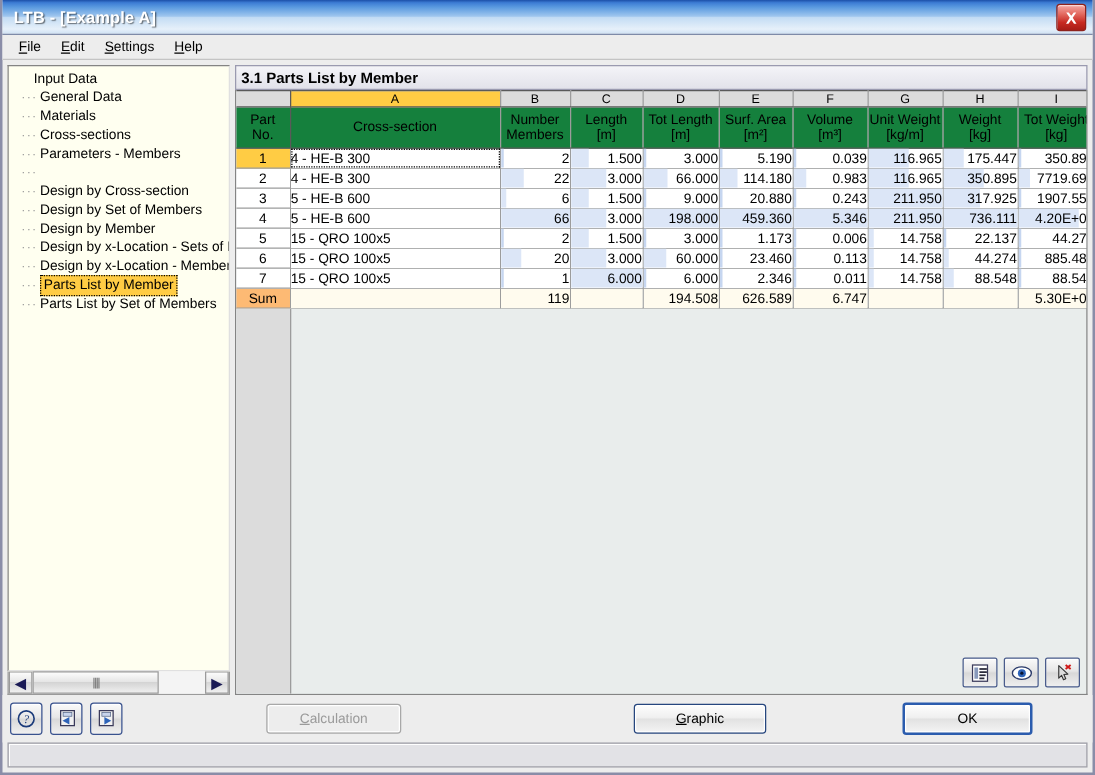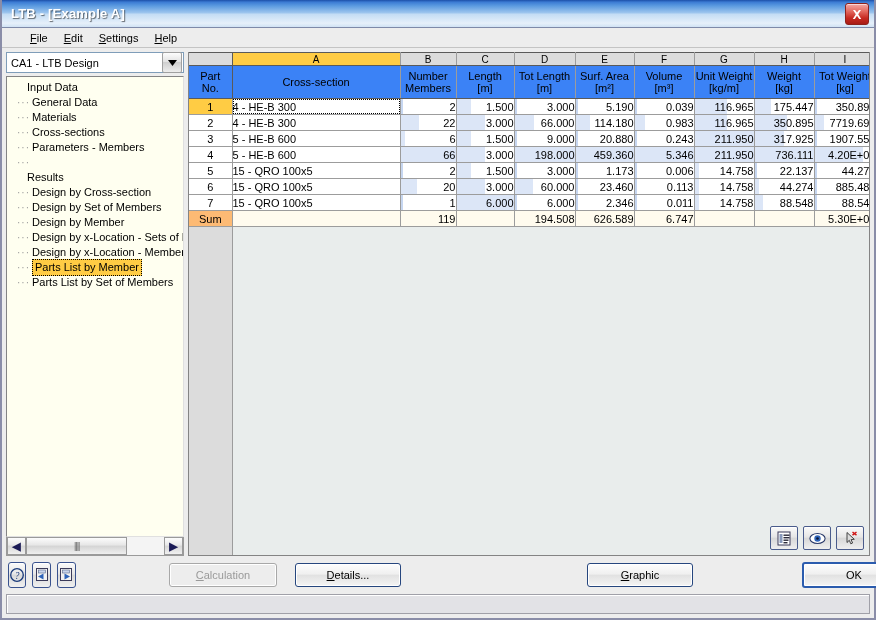--- a/index.html
+++ b/index.html
@@ -34,21 +34,21 @@
     position:absolute;right:5px;top:3px;width:22px;height:20px;
     background:linear-gradient(to bottom,#F4A8A4 0%,#E46C62 35%,#C72A22 70%,#A81C16 100%);
     border:1px solid #8E221C;border-radius:3px;
     box-shadow:inset 0 1px 0 rgba(255,255,255,.55);
     display:flex;align-items:center;justify-content:center;cursor:pointer;
   }
   #closebtn svg{display:block;}
   
   #menubar{
     height:19px;min-height:19px;background:#EDEDED;
-    display:flex;align-items:center;padding-left:20px;
+    display:flex;align-items:center;padding-left:5px;
     border-bottom:1px solid #C4C4C4;
   }
   #menubar .mi{
     padding:2px 8px;font-size:11px;color:#000;cursor:default;
   }
   #menubar .mi u{text-decoration:underline;}
   
   #body{flex:1;display:flex;padding:4px 4px 0 4px;min-height:0;}
   
   #left{
@@ -123,21 +123,21 @@
   
   tr.letters td{
     height:13px;background:#DCDCDC;text-align:center;color:#000;
     font-size:10px;border-bottom:1px solid #5A5A5A;
     border-top:1px solid #5A5A5A;
   }
   tr.letters td.aCol{background:#FFCC44;}
   tr.letters td.corner{background:#DCDCDC;border-right:1px solid #5A5A5A;}
   
   tr.capt td{
-    background:#3b82f6;text-align:center;vertical-align:middle;
+    background:#15803d;text-align:center;vertical-align:middle;
     height:33px;line-height:12px;color:#000;
     border-bottom:1px solid #5A5A5A;
   }
   tr.capt td.corner{border-right:1px solid #5A5A5A;}
   .cap2{display:block;}
   
   tr.drow td{height:16px;background:#fff;}
   td.rhead{
     background:#DCDCDC;text-align:center;color:#000;
     border-right:1px solid #5A5A5A;
@@ -218,28 +218,20 @@
   <div id="menubar">
     <div class="mi"><u>F</u><span></span>ile</div>
     <div class="mi"><u>E</u>dit</div>
     <div class="mi"><u>S</u>ettings</div>
     <div class="mi"><u>H</u>elp</div>
   </div>
 
   <div id="body">
 
     <div id="left">
-      <div id="combo">
-        <span class="cval">CA1 - LTB Design</span>
-        <span class="carr">
-          <svg width="9" height="6" viewBox="0 0 9 6">
-            <path d="M0 0 L9 0 L4.5 6 Z" fill="#000"></path>
-          </svg>
-        </span>
-      </div>
       <div id="tree">
           <div class="tnode root">
             <span class="lbl">Input Data</span>
           </div>
           <div class="tnode child">
             <span class="dash">···</span>
             <span class="lbl">General Data</span>
           </div>
           <div class="tnode child">
             <span class="dash">···</span>
@@ -248,23 +240,20 @@
           <div class="tnode child">
             <span class="dash">···</span>
             <span class="lbl">Cross-sections</span>
           </div>
           <div class="tnode child">
             <span class="dash">···</span>
             <span class="lbl">Parameters - Members</span>
           </div>
           <div class="tnode child">
             <span class="dash">···</span>
-          </div>
-          <div class="tnode root">
-            <span class="lbl">Results</span>
           </div>
           <div class="tnode child">
             <span class="dash">···</span>
             <span class="lbl">Design by Cross-section</span>
           </div>
           <div class="tnode child">
             <span class="dash">···</span>
             <span class="lbl">Design by Set of Members</span>
           </div>
           <div class="tnode child">
@@ -293,20 +282,21 @@
         <div id="sbtrack">
           <div id="sbthumb">
               <span class="grip">||||</span>
             </div>
         </div>
         <div class="sbtn">▶</div>
       </div>
     </div>
 
     <div id="right">
+      <div id="panelhead">3.1 Parts List by Member</div>
       <div id="grid">
         <table class="gt">
           <colgroup>
             <col style="width:43px">
               <col style="width:168px">
               <col style="width:56px">
             <col style="width:58px">
               <col style="width:61px">
               <col style="width:59px">
             <col style="width:60px">
@@ -515,25 +505,22 @@
       </svg>
     </div>
     <div class="rbtn">
       <svg width="17" height="16" viewBox="0 0 17 16">
         <rect x="2.5" y="1.5" width="11" height="12" fill="#F2F2F2" stroke="#3A3A5A"></rect>
         <rect x="4.5" y="3" width="7" height="3" fill="#C8D4EC" stroke="#5A6A8A" stroke-width=".6"></rect>
         <path d="M6.5 6.5 L12 9.5 L6.5 12.5 Z" fill="#2E63B8"></path>
       </svg>
     </div>
 
-    <div class="pbtn disabled" style="margin-left:87px">
+    <div class="pbtn disabled" style="margin-left:109px">
       <span><u>C</u><span>alculation</span></span>
-    </div>
-    <div class="pbtn" style="margin-left:18px;min-width:84px">
-      <span><u>D</u>etails...</span>
     </div>
     <div class="pbtn" style="margin-left:186px;min-width:84px">
       <span><u>G</u>raphic</span>
     </div>
     <div class="pbtn def" style="margin-left:109px;min-width:80px">OK</div>
 
   </div>
 
   <div id="statusbar"></div>
 </div>

